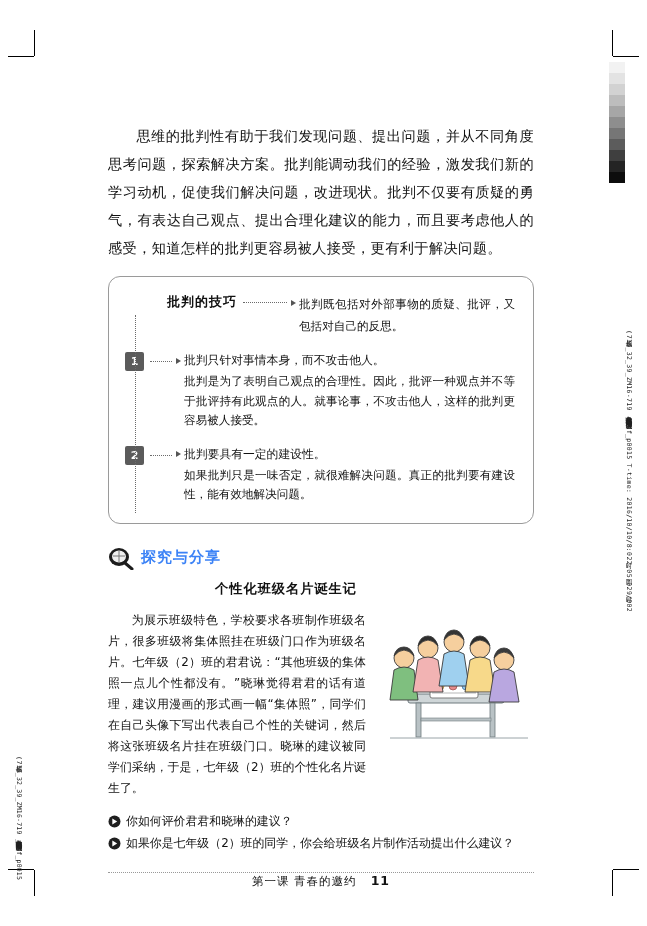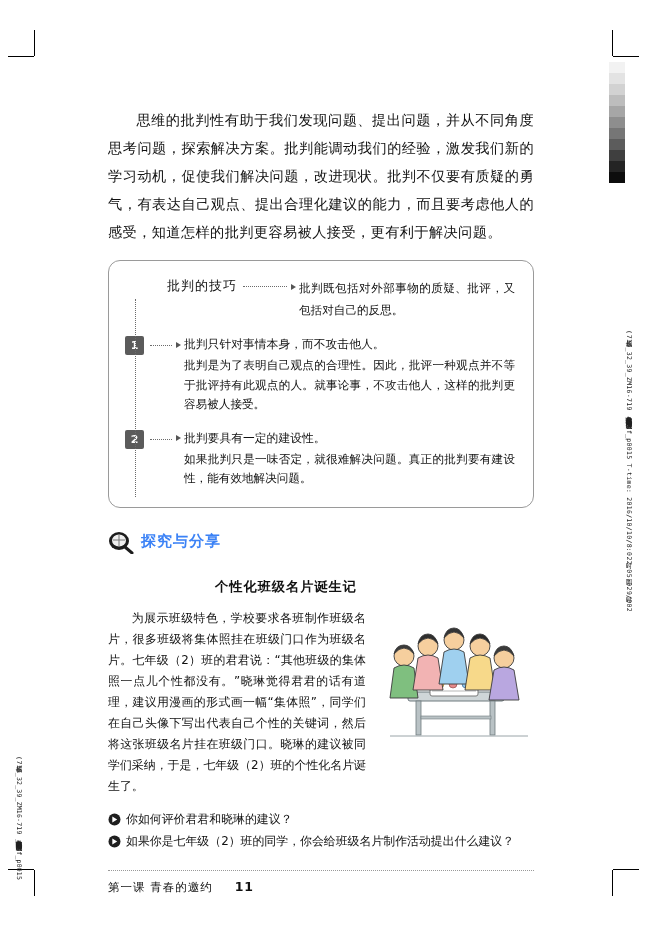--- a/index.html
+++ b/index.html
@@ -79,21 +79,21 @@
     color: #222;
     font-family: "DejaVu Sans Mono", "Liberation Mono", monospace;
     white-space: nowrap;
     letter-spacing: 0.2px;
   }
 
   
   .content {
     position: absolute;
     left: 108px;
-    top: 92px;
+    top: 108px;
     width: 426px;
   }
 
   .body-para {
     font-family: "DejaVu Sans", "Liberation Sans", sans-serif;
     font-size: 14.2px;
     line-height: 28px;
     color: #111;
     text-align: justify;
     text-indent: 2em;
@@ -129,21 +129,21 @@
     padding: 16px 18px 18px 16px;
     background: #fff;
   }
   .sk-title-row {
     display: flex;
     align-items: flex-start;
     margin-bottom: 10px;
   }
   .sk-title {
     font-size: 13px;
-    font-weight: normal;
+    font-weight: bold;
     color: #111;
     letter-spacing: 1px;
     white-space: nowrap;
     padding-left: 42px;
   }
   .dotlead {
     flex: none;
     width: 44px;
     border-bottom: 1.5px dotted #6b6b6b;
     margin: 9px 4px 0 6px;
@@ -231,21 +231,21 @@
     letter-spacing: 1px;
     color: #3b82f6;
   }
 
   .case-title {
     text-align: center;
     font-size: 13.2px;
     font-weight: bold;
     color: #111;
     letter-spacing: 1px;
-    margin: 24px 0 8px 0;
+    margin: 10px 0 8px 0;
     padding-right: 70px;
   }
 
   .case-wrap {
     position: relative;
   }
   .case-text {
     font-size: 11.9px;
     line-height: 21px;
     color: #111;
@@ -277,25 +277,25 @@
     position: relative;
   }
   .q-bullet svg { display: block; }
 
   .footrule {
     margin-top: 18px;
     border-bottom: 1px dotted #999;
     width: 100%;
   }
   .footer {
-    margin-top: 8px;
-    display: flex;
-    justify-content: flex-start;
+    margin-top: 0;
+    display: flex;
+    justify-content: center;
     align-items: baseline;
-    gap: 22px;
+    gap: 14px;
     font-size: 11.5px;
     color: #111;
     letter-spacing: 1px;
   }
   .footer .pg {
     font-family: "DejaVu Sans", "Liberation Sans", sans-serif;
     font-weight: bold;
     font-size: 12.5px;
   }
 </style>

